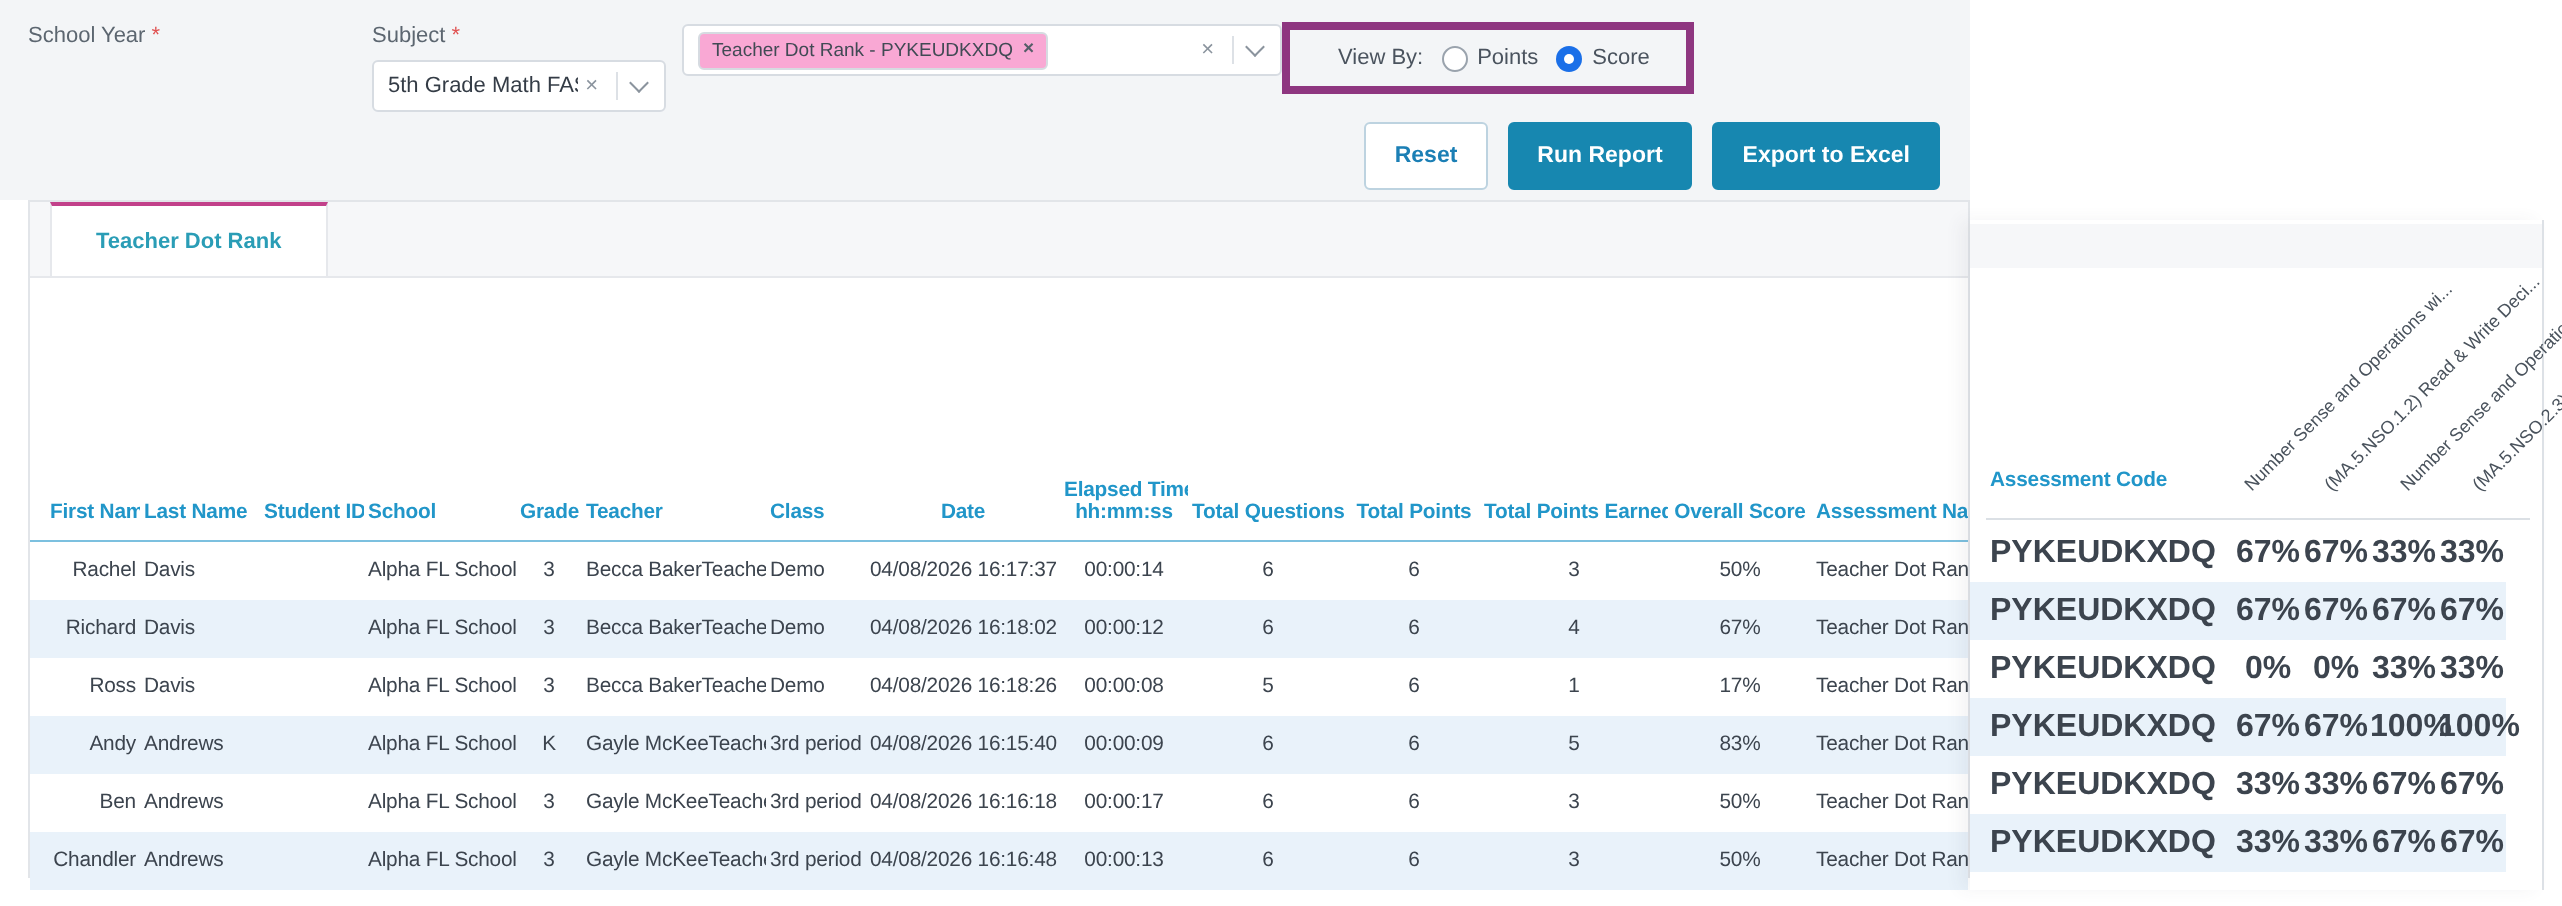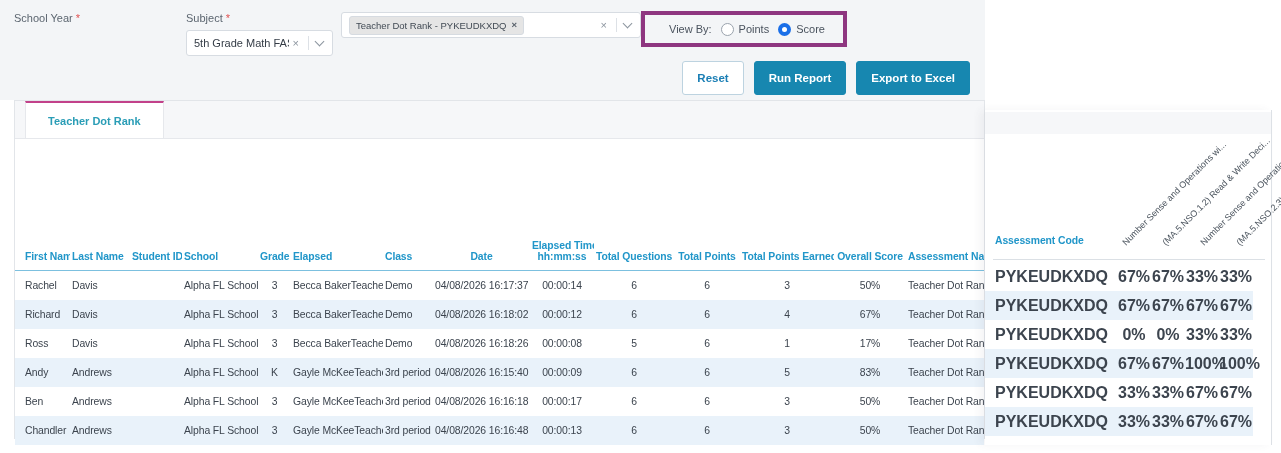--- a/index.html
+++ b/index.html
@@ -16,21 +16,21 @@
   .f-assess{left:341px;width:300px;}
   .f-label{font-size:11px;color:#5c6670;margin-bottom:6px;}
   .req{color:var(--required-asterisk,#e05252);}
   .selectbox{height:26px;background:#fff;border:1px solid #d7dce2;border-radius:3px;
     display:flex;align-items:center;padding:0 7px;font-size:11px;color:#343c46;box-sizing:border-box;}
   .selectbox .val{flex:1;white-space:nowrap;overflow:hidden;}
   .clear-x{color:#8b949e;font-size:11px;padding:0 4px;line-height:1;}
   .sep{width:1px;height:14px;background:#dde1e6;margin:0 5px;}
   .chev{width:6px;height:6px;border-right:1.5px solid #8b949e;border-bottom:1.5px solid #8b949e;
     transform:rotate(45deg);margin:-3px 2px 0 2px;flex:none;}
-  .chip{display:flex;align-items:center;gap:5px;background:#e5e5e5;border:1px solid #d6dbe1;
+  .chip{display:flex;align-items:center;gap:5px;background:#f9a8d4;border:1px solid #d6dbe1;
     border-radius:3px;font-size:9.5px;color:#414a54;padding:3px 6px;white-space:nowrap;}
   .chip .chip-x{font-weight:bold;color:#555e68;font-size:9.5px;line-height:1;}
   .spacer{flex:1;}
   
   .viewby{position:absolute;left:641px;top:11px;width:206px;height:36px;box-sizing:border-box;
     border:4px solid var(--highlight,#8e3680);display:flex;align-items:center;gap:9px;
     padding-left:24px;font-size:11px;color:#4a535e;background:transparent;}
   .vb-opt{display:flex;align-items:center;gap:5px;}
   .radio{width:13px;height:13px;border-radius:50%;box-sizing:border-box;flex:none;}
   .radio.off{border:1.5px solid #9aa3ad;background:#fff;}
@@ -59,21 +59,21 @@
   .rtable col:nth-child(7){width:50px}.rtable col:nth-child(8){width:97px}
   .rtable col:nth-child(9){width:64px}.rtable col:nth-child(10){width:80px}
   .rtable col:nth-child(11){width:66px}.rtable col:nth-child(12){width:94px}
   .rtable col:nth-child(13){width:72px}.rtable col:nth-child(14){width:78px}
   .rtable th{height:124px;vertical-align:bottom;padding:0 2px 8px 2px;font-size:10.4px;
     letter-spacing:-0.1px;font-weight:bold;color:var(--header-text,#2196c9);
     border-bottom:1px solid #7cc0df;white-space:pre;overflow:hidden;}
   .rtable th:first-child{padding-left:10px;}
   .rtable td{height:29px;padding:0 2px;font-size:10.4px;letter-spacing:-0.1px;color:#3c444e;
     white-space:nowrap;overflow:hidden;}
-  .rtable td:first-child{padding-left:10px;}
+  .rtable td:first-child{padding-left:10px;text-align:right;}
   .rtable tbody tr:nth-child(even){background:var(--row-stripe,#e9f2fa);}
   .al{text-align:left}.ac{text-align:center}
   
   .rpanel{position:absolute;left:985px;top:110px;width:286px;height:335px;background:#fff;
     border-right:1px solid #dde1e6;box-shadow:-5px 0 8px rgba(60,70,90,0.06);}
   .rstrip{position:absolute;left:0;top:2px;width:100%;height:22px;background:#f6f7f9;}
   .rots{position:absolute;left:0;top:0;width:100%;height:150px;}
   .rot{position:absolute;height:11px;line-height:11px;font-size:9px;color:#49525c;
     white-space:nowrap;transform-origin:0 100%;transform:rotate(-45deg);}
   .rot:nth-of-type(1){left:143px;top:127px;}
@@ -158,21 +158,21 @@
         <col>
         <col>
     </colgroup>
     <thead>
       <tr>
         <th class="al">First Name</th>
         <th class="al">Last Name</th>
         <th class="al">Student ID</th>
         <th class="al">School</th>
         <th class="ac">Grade</th>
-        <th class="al">Elapsed</th>
+        <th class="al">Teacher</th>
         <th class="al">Class</th>
         <th class="ac">Date</th>
         <th class="ac">Elapsed Time
 hh:mm:ss</th>
         <th class="ac">Total Questions</th>
         <th class="ac">Total Points</th>
         <th class="ac">Total Points Earned</th>
         <th class="ac">Overall Score</th>
         <th class="al">Assessment Nar</th>
       </tr>

